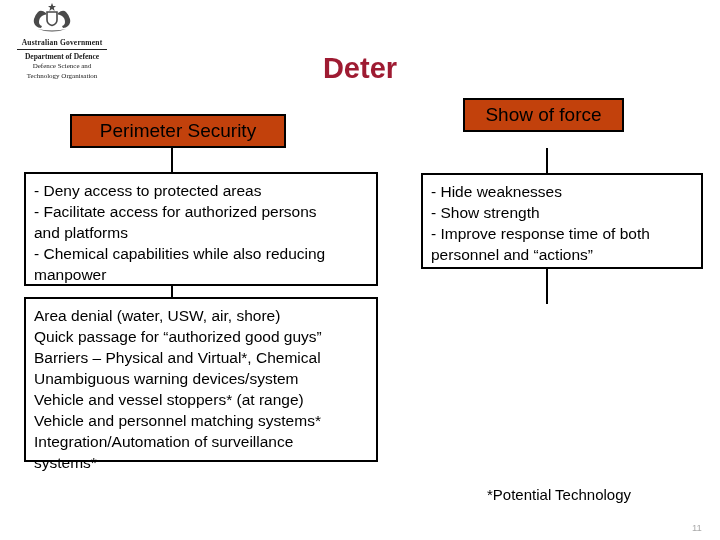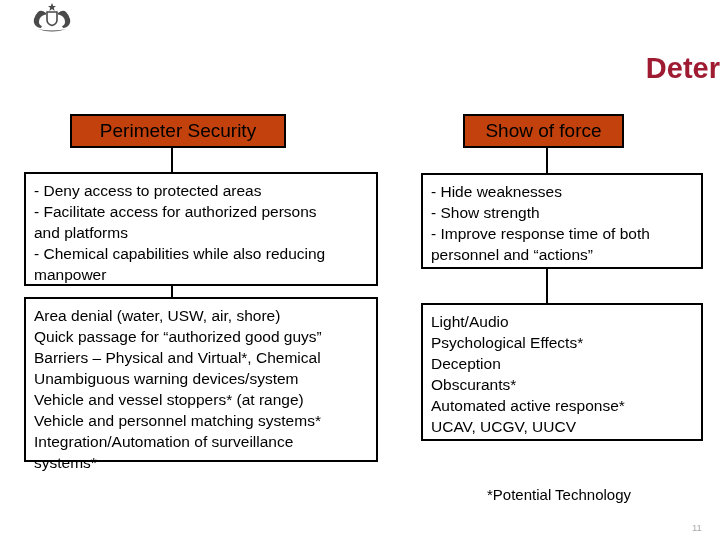--- a/index.html
+++ b/index.html
@@ -9,27 +9,27 @@
   }
   
   .crest{position:absolute;left:26px;top:2px;width:52px;height:34px;}
   .logo-text{position:absolute;left:6px;top:38px;width:112px;text-align:center;
     font-family:"Liberation Serif",serif;color:#1a1a1a;}
   .logo-gov{font-size:7.5px;font-weight:bold;letter-spacing:.2px;}
   .logo-divider{width:90px;height:1px;background:#222;margin:2px auto 2px auto;}
   .logo-dept{font-size:7.5px;font-weight:bold;}
   .logo-org{font-size:7px;line-height:9px;margin-top:1px;}
   
-  .title{position:absolute;left:0;top:52px;width:720px;text-align:right;
+  .title{position:absolute;left:0;top:52px;width:720px;text-align:center;
     font-size:29px;font-weight:bold;}
   
   .hdr-box{position:absolute;height:34px;border:2px solid #000;background:#c2410c;
     display:flex;align-items:center;justify-content:center;font-size:19px;box-sizing:border-box;}
   .hdr-left{left:70px;top:114px;width:216px;}
-  .hdr-right{left:463px;top:114px;width:161px;}
+  .hdr-right{left:463px;top:98px;width:161px;}
   .body-box{position:absolute;border:2px solid #000;background:transparent;
     box-sizing:border-box;padding:6px 8px;font-size:15.5px;line-height:21px;
     white-space:pre-line;overflow:visible;}
   .goals-left{left:24px;top:172px;width:354px;height:114px;}
   .goals-right{left:421px;top:173px;width:282px;height:96px;}
   .tech-left{left:24px;top:297px;width:354px;height:165px;}
   .tech-right{left:421px;top:303px;width:282px;height:138px;}
   
   .conn{position:absolute;width:2px;background:#000;}
   .conn-l-top{left:171px;top:148px;height:25px;}
@@ -49,20 +49,27 @@
     <svg width="52" height="34" viewBox="0 0 52 34" xmlns="http://www.w3.org/2000/svg">
       <g fill="#4a4a4a" stroke="none">
         <polygon points="26,1 27.2,4 30,4 27.8,5.8 28.6,9 26,7 23.4,9 24.2,5.8 22,4 24.8,4"></polygon>
         <path d="M21 10 h10 v8 q0 4 -5 5.5 q-5 -1.5 -5 -5.5 z" fill="none" stroke="#4a4a4a" stroke-width="1.6"></path>
         <path d="M20 11 q-5 -4 -8 -1 q-3 3 -4 7 q-1 4 2 7 q2 2 5 2 l1 -2 q-3 -1 -3 -4 q0 -4 3 -6 q2 -1.5 4 -1.5 z"></path>
         <path d="M32 11 q5 -4 8 -1 q3 3 4 7 q1 4 -2 7 q-2 2 -5 2 l-1 -2 q3 -1 3 -4 q0 -4 -3 -6 q-2 -1.5 -4 -1.5 z"></path>
         <path d="M12 27 q14 5 28 0 q-14 3 -28 0 z"></path>
       </g>
     </svg>
   </div>
+  <div class="logo-text">
+    <div class="logo-gov">Australian Government</div>
+    <div class="logo-divider"></div>
+    <div class="logo-dept">Department of Defence</div>
+    <div class="logo-org">Defence Science and</div>
+    <div class="logo-org">Technology Organisation</div>
+  </div>
 
   <div class="title" style="color: rgb(158, 27, 50);">Deter</div>
 
   <div class="hdr-box hdr-left">Perimeter Security</div>
   <div class="hdr-box hdr-right">Show of force</div>
 
   <div class="conn conn-l-top"></div>
   <div class="conn conn-l-mid"></div>
   <div class="conn conn-r-top"></div>
   <div class="conn conn-r-mid"></div>
@@ -77,23 +84,17 @@
 - Improve response time of both
  personnel and “actions”</div>
   <div class="body-box tech-left">Area denial (water, USW, air, shore)
 Quick passage for “authorized good guys”
 Barriers – Physical and Virtual*, Chemical
 Unambiguous warning devices/system
 Vehicle and vessel stoppers* (at range)
 Vehicle and personnel matching systems*
 Integration/Automation of surveillance
 systems*</div>
-  <div class="body-box tech-right">Light/Audio
-Psychological Effects*
-Deception
-Obscurants*
-Automated active response*
-UCAV, UCGV, UUCV</div>
 
   <div class="footnote">*Potential Technology</div>
   <div class="page-num" style="color: rgb(169, 169, 169);">11</div>
 
 </div>
 
 </body></html>

